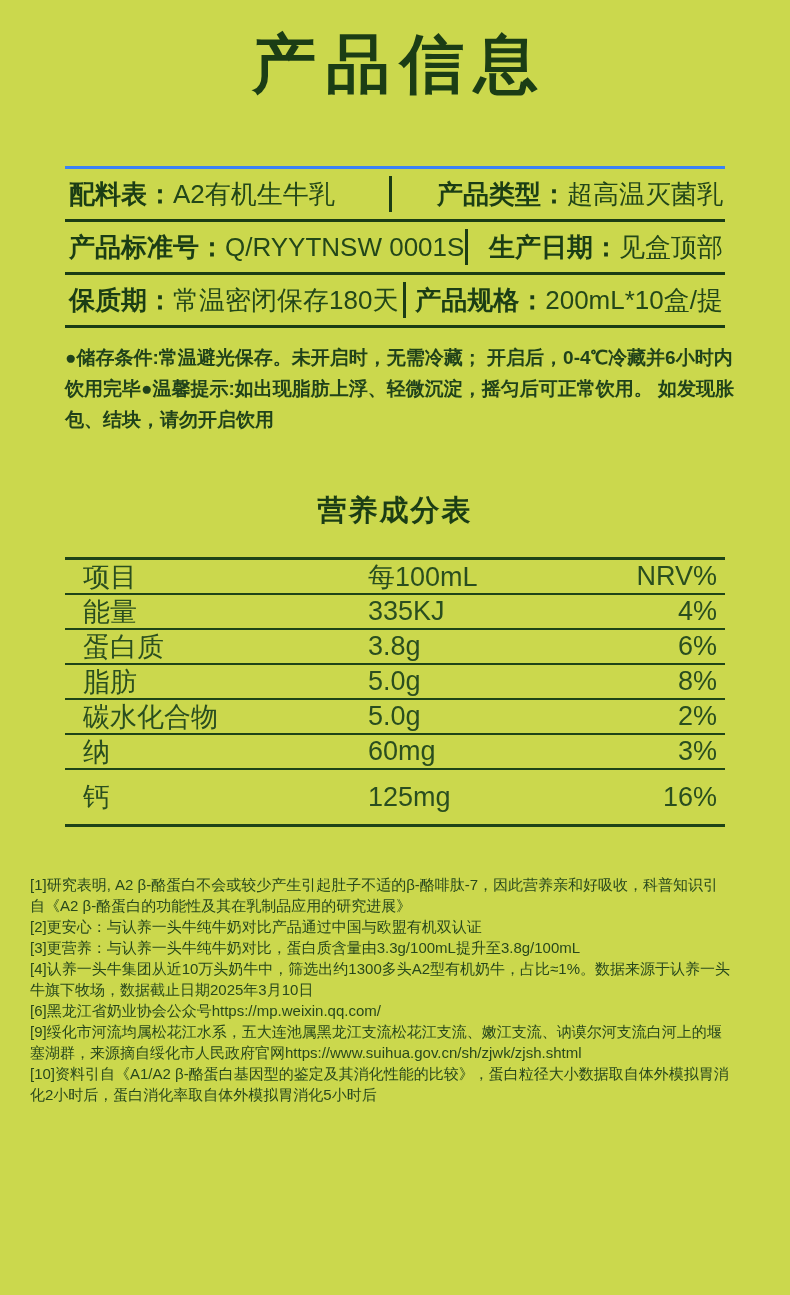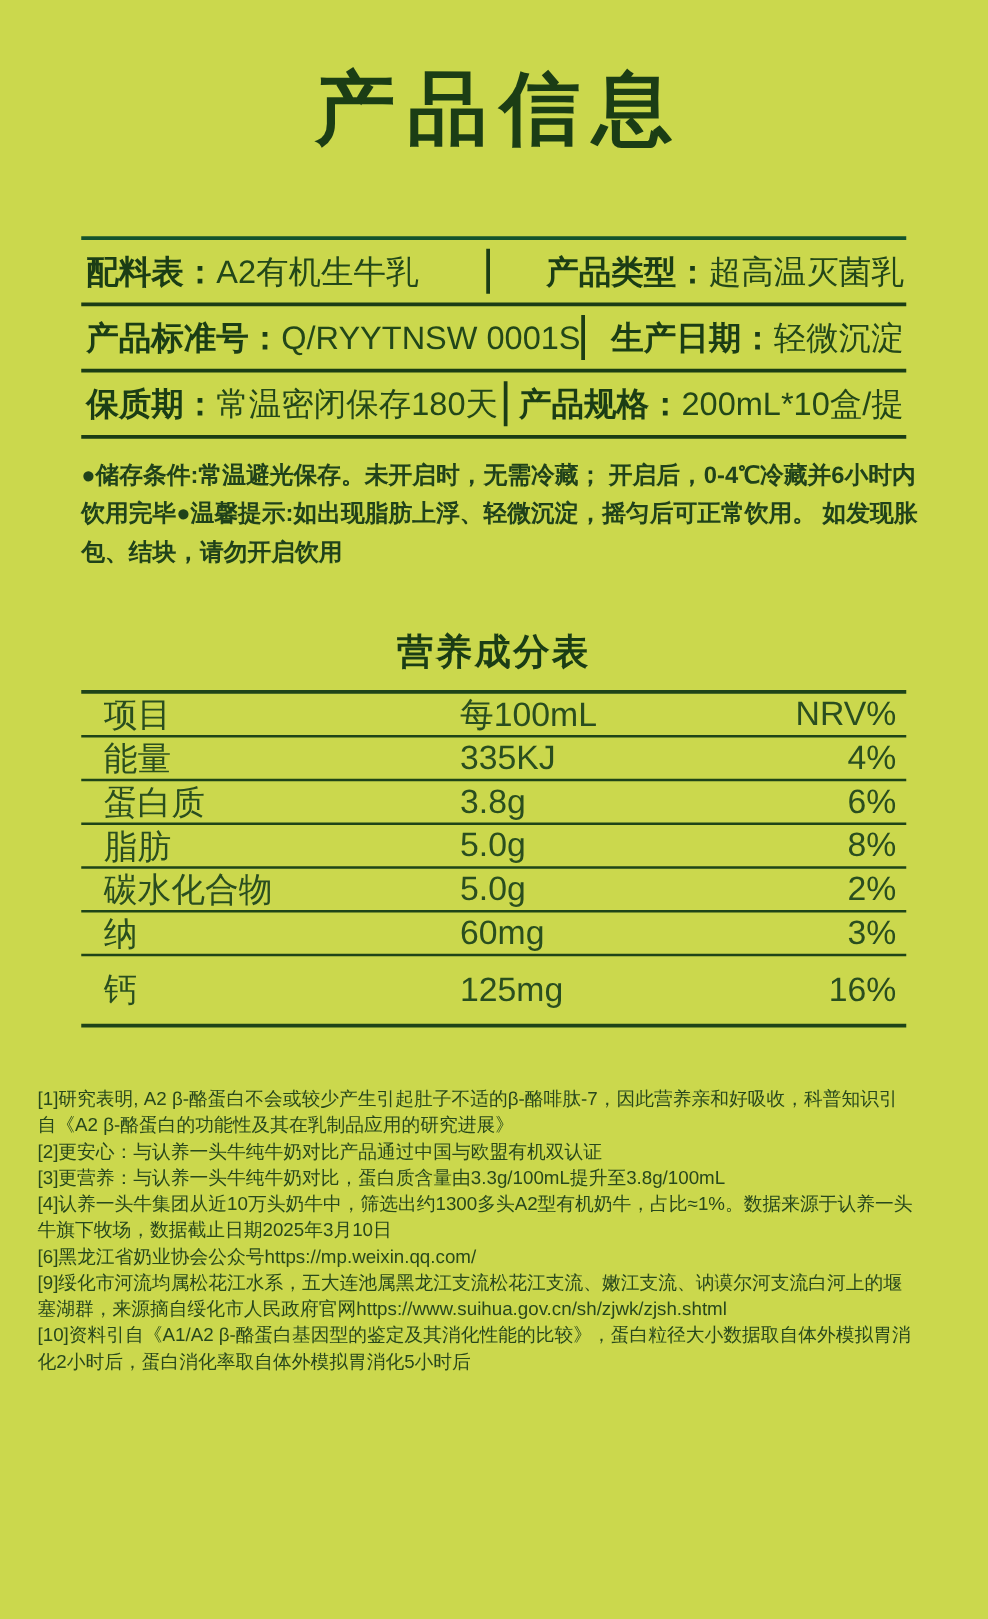--- a/index.html
+++ b/index.html
@@ -5,34 +5,34 @@
   html,body{margin:0;padding:0;}
   body{
     width:790px;height:1295px;
     background:#cbd84d;
     font-family:"Liberation Sans",sans-serif;
     color:#1b3d15;
     overflow:hidden;
     position:relative;
   }
   .page-title{
-    padding-top:45px;
+    padding-top:22px;
     text-align:center;
     font-size:64px;
     line-height:84px;
     font-weight:900;
     letter-spacing:10px;
     padding-left:10px;
     color:#1b3d15;
   }
   
   .info-table{
     width:660px;
     margin:60px 0 0 65px;
-    border-top:3px solid #14532d;
+    border-top:3px solid #3b82f6;
   }
   .info-row{
     position:relative;
     height:50px;
     border-bottom:3px solid #1b3d15;
     display:flex;
     align-items:center;
     font-size:26px;
     padding-left:4px;
     box-sizing:content-box;
@@ -59,30 +59,30 @@
   .storage{
     width:684px;
     margin:14px 0 0 65px;
     font-size:19px;
     line-height:31px;
     font-weight:700;
     color:#20421a;
   }
   
   .nut-title{
-    margin-top:44px;
+    margin-top:56px;
     text-align:center;
     font-size:29px;
     font-weight:700;
     letter-spacing:2px;
     color:#1b3d15;
   }
   .nut-table{
     width:660px;
-    margin:10px 0 0 65px;
+    margin:26px 0 0 65px;
     border-top:3px solid #1f4418;
     font-size:27px;
     color:#2a4e1f;
   }
   .nut-row{
     position:relative;
     height:33px;
     border-bottom:2px solid #1f4418;
     display:flex;
     align-items:center;
@@ -112,21 +112,21 @@
 
 <div class="info-table">
   <div class="info-row">
     <span class="info-left"><span class="lbl">配料表：</span><span class="val">A2有机生牛乳</span></span>
     <span class="vdivider d1"></span>
     <span class="info-right"><span class="lbl">产品类型：</span><span class="val">超高温灭菌乳</span></span>
   </div>
   <div class="info-row">
     <span class="info-left"><span class="lbl">产品标准号：</span><span class="val">Q/RYYTNSW 0001S</span></span>
     <span class="vdivider d2"></span>
-    <span class="info-right"><span class="lbl">生产日期：</span><span class="val">轻微沉淀</span></span>
+    <span class="info-right"><span class="lbl">生产日期：</span><span class="val">见盒顶部</span></span>
   </div>
   <div class="info-row">
     <span class="info-left"><span class="lbl">保质期：</span><span class="val">常温密闭保存180天</span></span>
     <span class="vdivider d3"></span>
     <span class="info-right"><span class="lbl">产品规格：</span><span class="val">200mL*10盒/提</span></span>
   </div>
 </div>
 
 <div class="storage">●储存条件:常温避光保存。未开启时，无需冷藏； 开启后，0-4℃冷藏并6小时内饮用完毕●温馨提示:如出现脂肪上浮、轻微沉淀，摇匀后可正常饮用。 如发现胀包、结块，请勿开启饮用</div>
 

